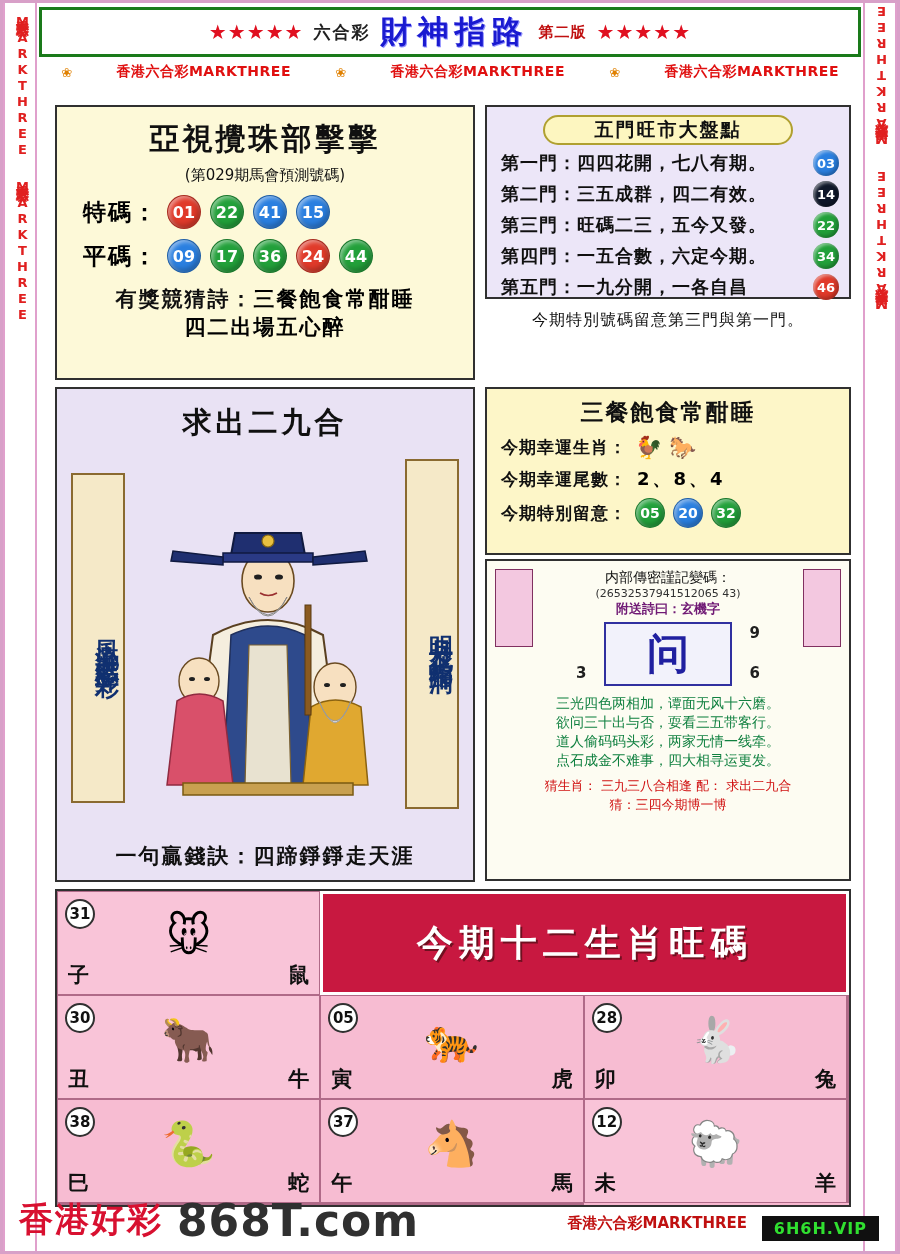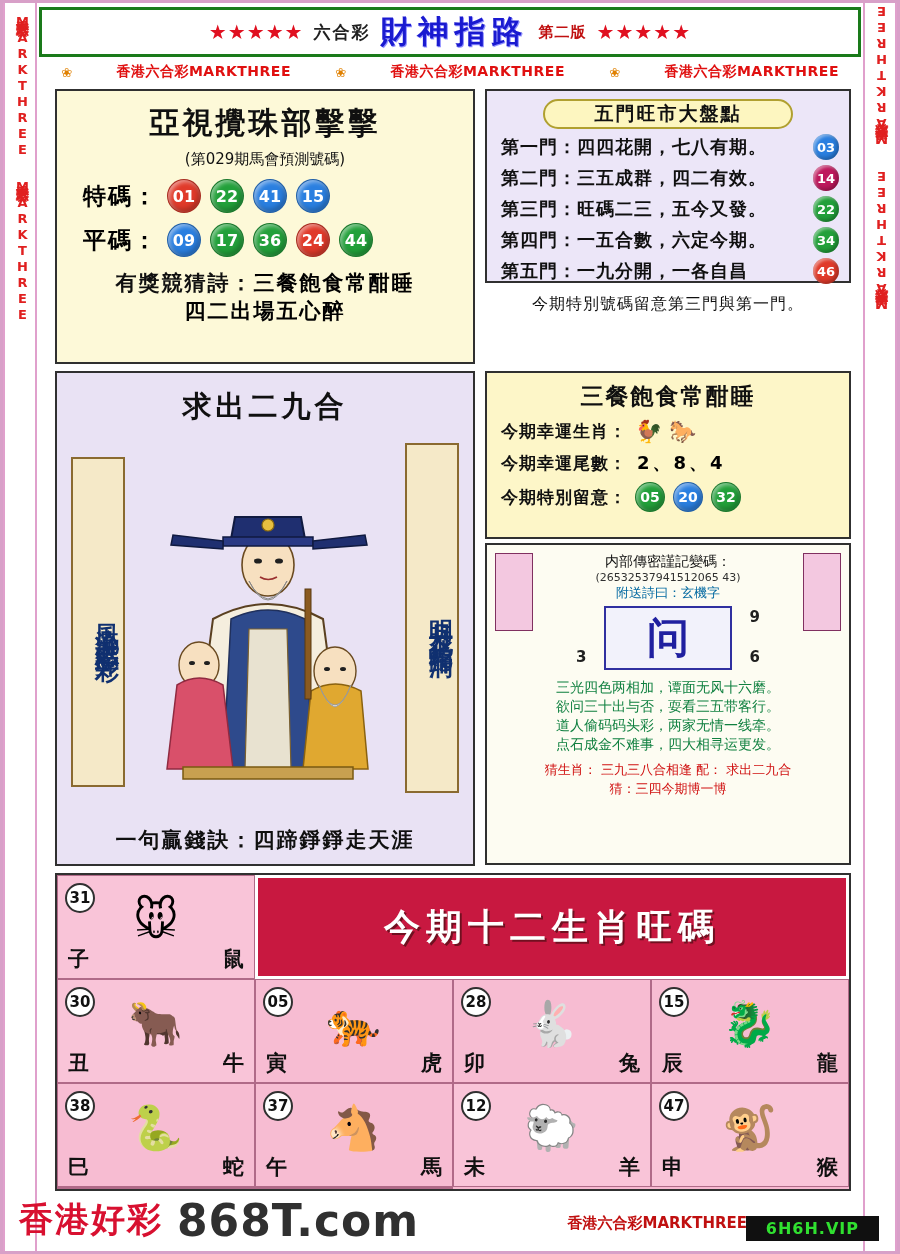--- a/index.html
+++ b/index.html
@@ -57,21 +57,21 @@
   
   .top-banner {
     position:absolute; left:36px; right:36px; top:56px; height:26px;
     display:flex; align-items:center; justify-content:space-around;
     font-size:14px; font-weight:bold; color:#e01010;
     letter-spacing:.5px;
   }
   .flower { color:#e08000; font-size:13px; }
 
   
-  .panel { position:absolute; }
+  .panel { position:absolute;margin-top:16px; }
 
   
   #boxA {
     left:52px; top:86px; width:420px; height:275px;
     background:#fdf9d8; border:2px solid #303030;
   }
   #boxA .t1 {
     font-size:30px; font-weight:bold; text-align:center; margin-top:12px;
     letter-spacing:3px; color:#101010;
   }
@@ -150,37 +150,37 @@
   
   #boxE {
     left:482px; top:540px; width:366px; height:322px;
     background:#fdfcf2; border:2px solid #303030;
   }
   .guard { position:absolute; width:38px; height:78px; top:8px;
            background:#f3c8e0; border:1px solid #803060; }
   #guardL { left:8px; } #guardR { right:8px; }
   #boxE .e-head { text-align:center; font-size:14px; color:#101010; margin-top:8px; }
   #boxE .e-num { text-align:center; font-size:11px; color:#303030; }
-  #boxE .e-sub { text-align:center; font-size:13px; color:#0369a1; }
+  #boxE .e-sub { text-align:center; font-size:13px; color:#701a75;font-weight:bold; }
   .charbox {
     margin:4px auto 0; width:128px; height:64px;
     background:#f2f2fb; border:2px solid #3030a0;
     display:flex;align-items:center;justify-content:center;
     font-size:42px; font-weight:bold; color:#2020a0;
   }
   .corner-nums { position:absolute; font-size:15px; color:#202020; font-weight:bold;}
   #boxE .poemblk { text-align:center; margin-top:8px; color:#108040; font-size:14px; line-height:19px;}
   #boxE .redblk { text-align:center; margin-top:6px; color:#d01010; font-size:13px; line-height:19px;}
 
   
   #boxF {
     left:52px; top:870px; width:796px; height:318px;
     background:#f7b8d0; border:2px solid #303030;
   }
-  .zgrid { display:grid; grid-template-columns:repeat(4,1fr); grid-template-rows:repeat(3,1fr);
+  .zgrid { display:grid; grid-template-columns:repeat(3,1fr); grid-template-rows:repeat(3,1fr);
            width:100%; height:100%; }
   .zcell { border:1px solid #b06a88; position:relative; background:#f9c4d8; overflow:hidden;}
   .zcell.alt { background:#f7bcd2; }
   .znum {
     position:absolute; left:7px; top:7px;
     width:30px;height:30px;border-radius:50%;
     background:#fff; border:2px solid #303030;
     display:flex;align-items:center;justify-content:center;
     font-size:15px;font-weight:bold;color:#101010;
   }
@@ -198,21 +198,21 @@
   
   .bottom-bar {
     position:absolute; left:0; right:0; bottom:0; height:62px;
     display:flex; align-items:center;
   }
   .wm-left { font-size:34px; font-weight:bold; color:#d81030; margin-left:16px; letter-spacing:2px;}
   .wm-mid { font-size:44px; font-weight:bold; color:#303030; margin-left:14px; letter-spacing:1px;}
   .wm-right {
     position:absolute; right:18px; bottom:10px;
     background:#101010; color:#30e030; font-weight:bold; font-size:16px;
-    padding:3px 20px; letter-spacing:1px;
+    padding:3px 12px; letter-spacing:1px;
   }
   .bottom-tag {
     position:absolute; right:150px; bottom:18px;
     font-size:15px; color:#c01010; font-weight:bold;
   }
 </style>
 </head>
 <body>
 
 <div class="page">
@@ -271,21 +271,21 @@
 
   <div class="panel" id="boxB">
     <div class="cap">五門旺市大盤點</div>
 
     <div class="gate-row">
       <span class="gate-text">第一門：四四花開，七八有期。</span>
       <span class="gate-ball" style="background:#2a7fe0">03</span>
     </div>
     <div class="gate-row">
       <span class="gate-text">第二門：三五成群，四二有效。</span>
-      <span class="gate-ball" style="background:#be185d">14</span>
+      <span class="gate-ball" style="background:#0f172a">14</span>
     </div>
     <div class="gate-row">
       <span class="gate-text">第三門：旺碼二三，五今又發。</span>
       <span class="gate-ball" style="background:#22a03a">22</span>
     </div>
     <div class="gate-row">
       <span class="gate-text">第四門：一五合數，六定今期。</span>
       <span class="gate-ball" style="background:#22a03a">34</span>
     </div>
     <div class="gate-row">

